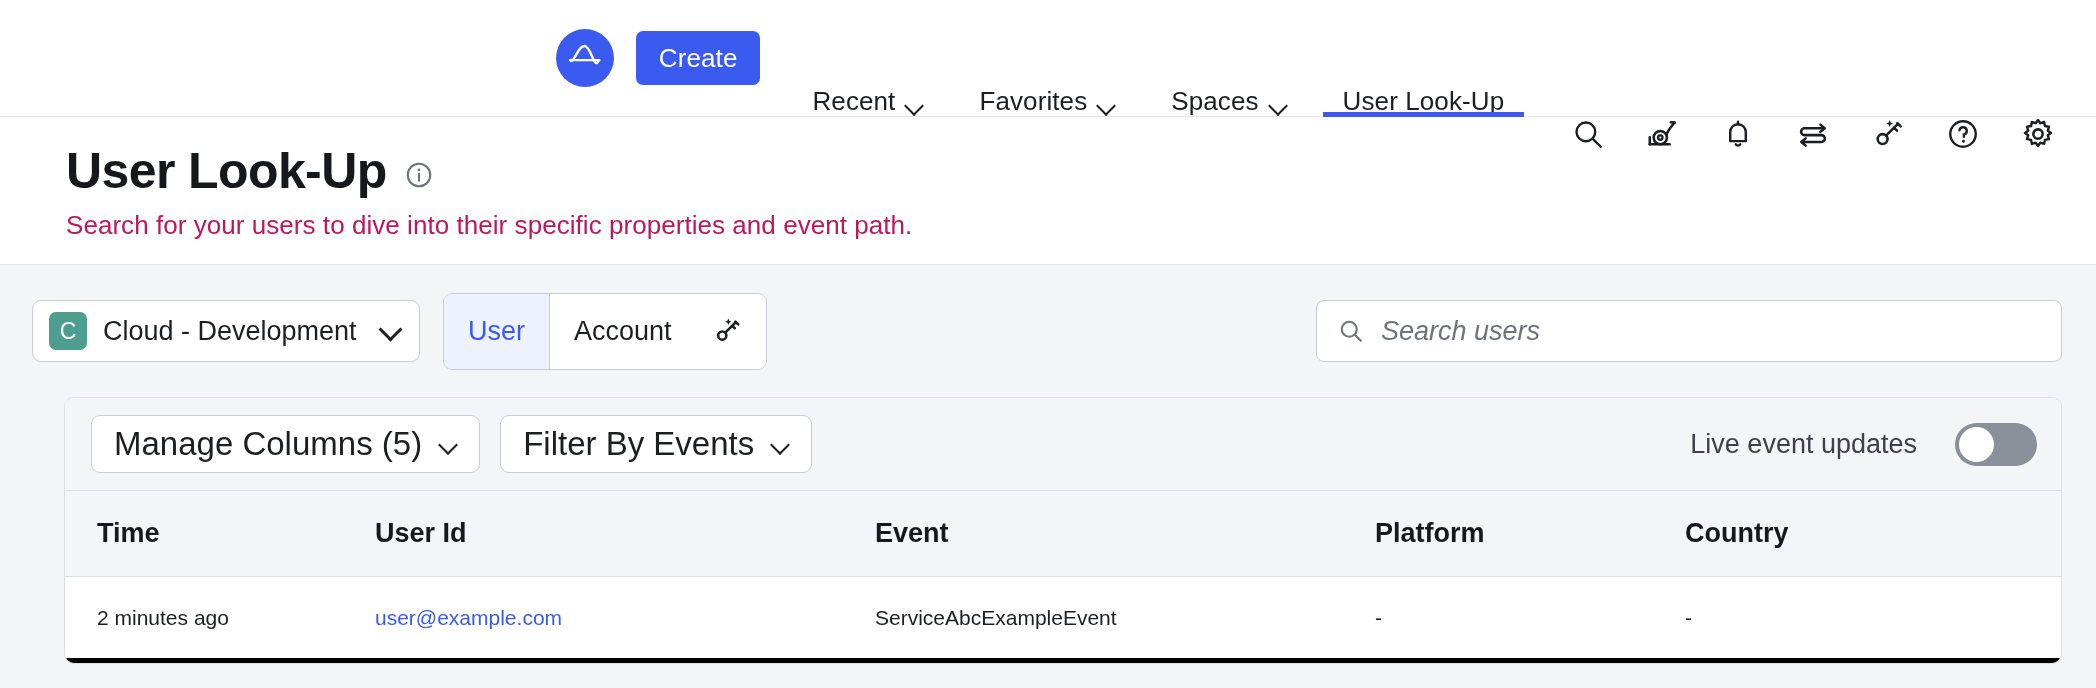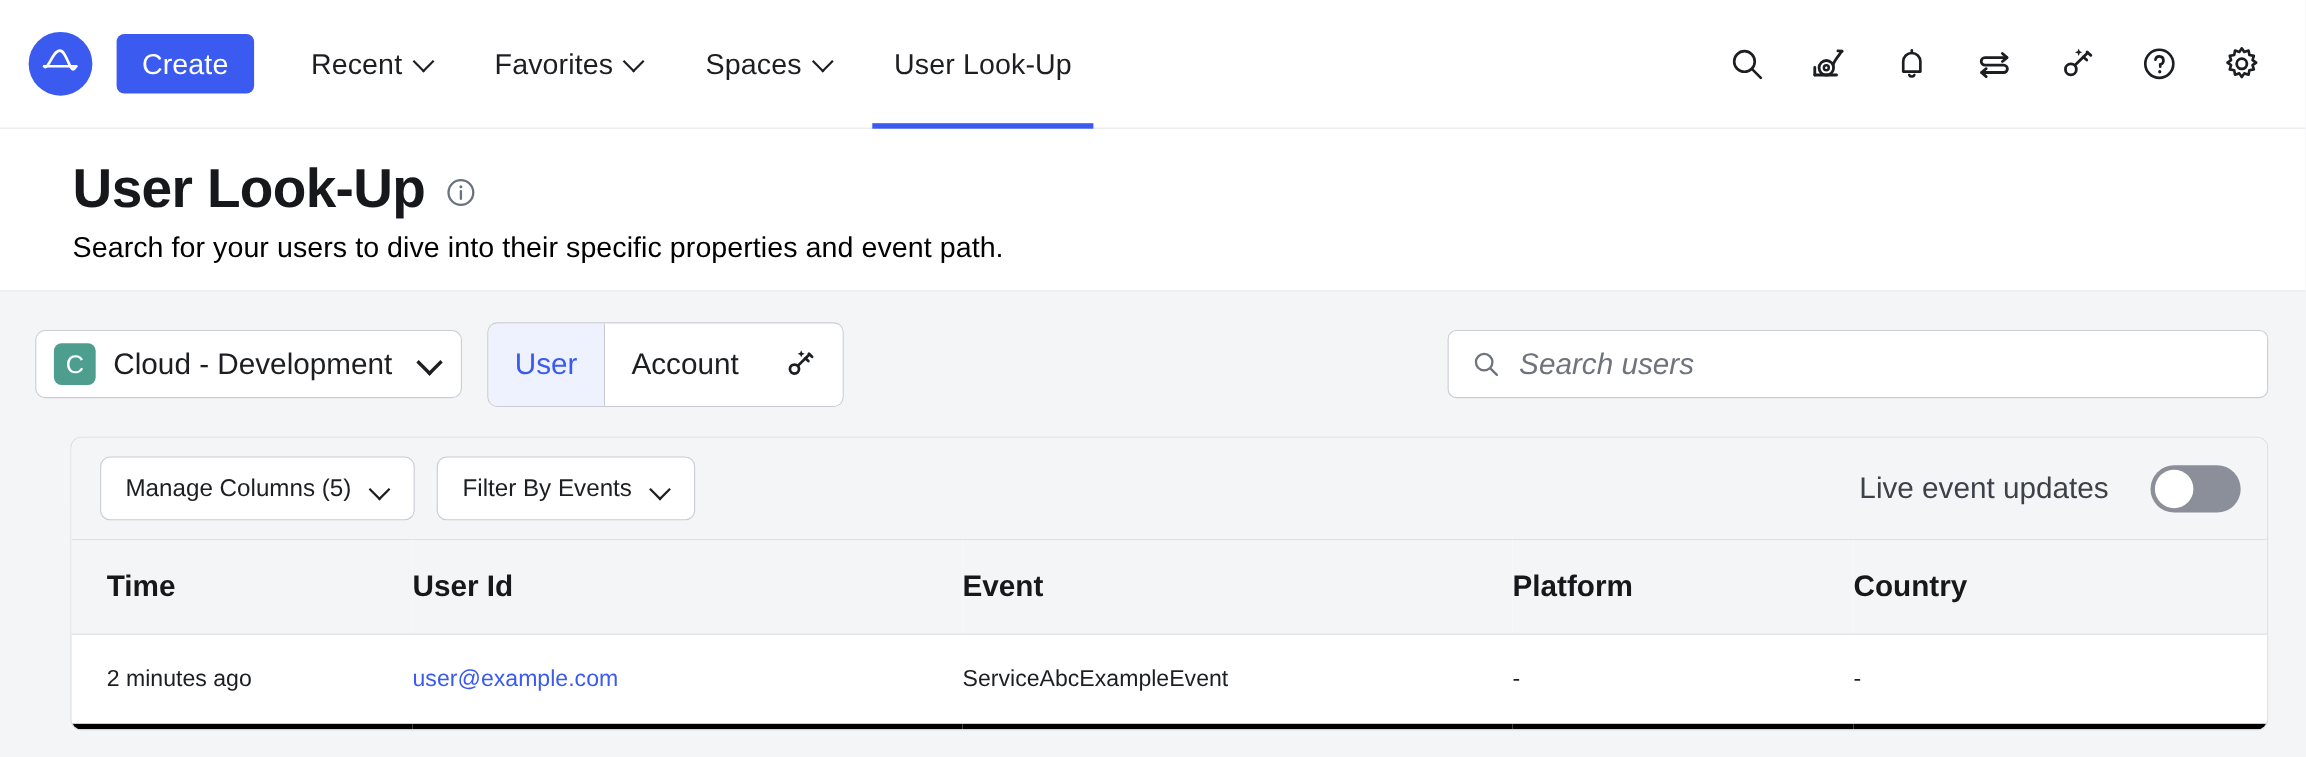--- a/index.html
+++ b/index.html
@@ -26,20 +26,21 @@
 
   
   .topnav {
     height: 117px;
     background: #ffffff;
     border-bottom: 1px solid #e4e6eb;
     display: flex;
     align-items: center;
     padding: 0 34px 0 26px;
     position: relative;
+    flex-direction: column;
   }
 
   .nav-left {
     display: flex;
     align-items: center;
     height: 100%;
   }
 
   .logo {
     width: 58px;
@@ -69,21 +70,21 @@
 
   .nav-items {
     display: flex;
     align-items: stretch;
     height: 117px;
     margin-left: 24px;
   }
 
   .nav-item {
     display: flex;
-    align-items: center;
+    align-items: flex-end;
     gap: 11px;
     padding: 0 28px;
     font-size: 26px;
     color: #1c1e21;
     cursor: pointer;
     position: relative;
     white-space: nowrap;
     letter-spacing: 0.1px;
   }
 
@@ -159,21 +160,21 @@
   .info-icon {
     width: 30px;
     height: 30px;
     color: #6b7280;
     position: relative;
     top: 3px;
   }
 
   .page-sub {
     font-size: 26px;
-    color: #000000;
+    color: #be185d;
     margin-top: 9px;
     letter-spacing: 0.05px;
   }
 
   
   .toolbar {
     display: flex;
     align-items: center;
     padding: 28px 34px 0 32px;
     height: 104px;
@@ -310,21 +311,21 @@
 
   .ctrl-btn {
     display: flex;
     align-items: center;
     gap: 18px;
     background: #ffffff;
     border: 1px solid #c9ccd3;
     border-radius: 9px;
     padding: 0 22px;
     height: 58px;
-    font-size: 22px;
+    font-size: 33px;
     color: #1c1e21;
     cursor: pointer;
     font-family: "Liberation Sans", sans-serif;
     white-space: nowrap;
   }
 
   .ctrl-btn + .ctrl-btn { margin-left: 20px; align-items: center; }
 
   .live-wrap {
     margin-left: auto;

